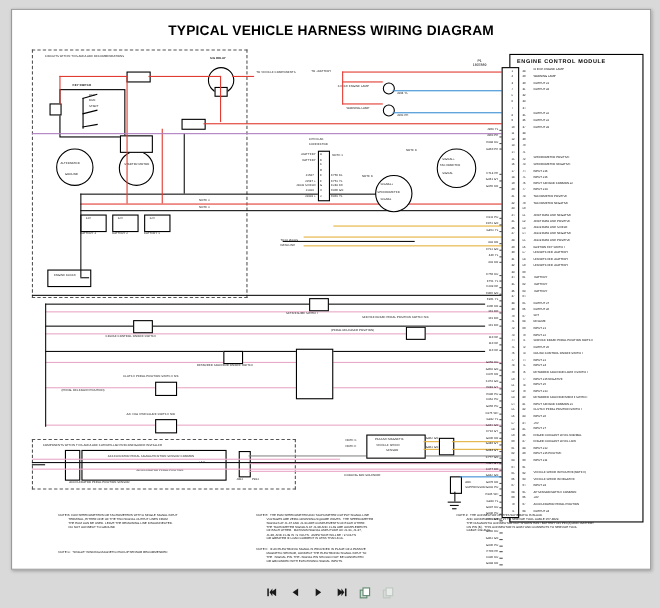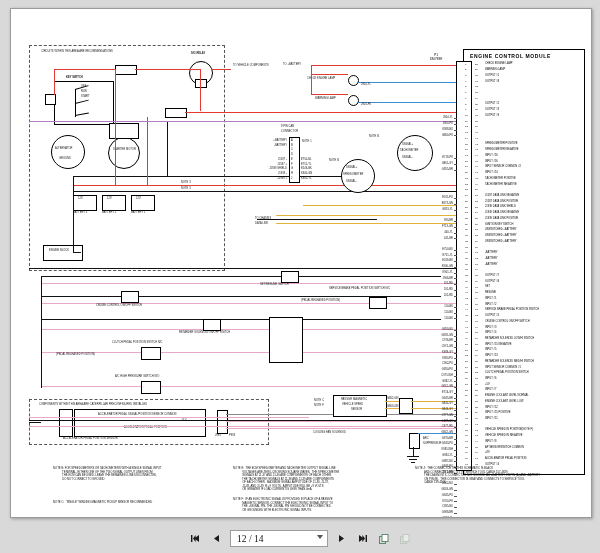--- a/index.html
+++ b/index.html
@@ -58,20 +58,21 @@
              border-left:3px solid transparent;border-right:3px solid transparent;border-top:4px solid #555;}
   .icn-gray{opacity:.45;}
 </style>
 </head>
 <body>
 
 <div id="app">
 
   <div id="sheet">
 
+    <div id="title">TYPICAL VEHICLE HARNESS WIRING DIAGRAM</div>
 
     <div class="dash" style="left:18px;top:36px;width:194px;height:224px;"></div>
     <div class="lbl" style="left:30px;top:41px;">CIRCUITS WITHIN THIS AREA ARE RECOMMENDATIONS</div>
 
     <div class="box" style="left:43px;top:72px;width:58px;height:42px;"></div>
     <div class="lbl b" style="left:55px;top:67px;">KEY SWITCH</div>
     <div class="lbl" style="left:70px;top:76px;">OFF</div>
     <div class="lbl" style="left:70px;top:81px;">RUN</div>
     <div class="lbl" style="left:70px;top:86px;">START</div>
     <div class="box" style="left:34px;top:85px;width:9px;height:9px;"></div>
@@ -786,24 +787,20 @@
         <polygon points="9,2 9,9 4.2,5.5" fill="#1a1a1a"></polygon>
         <polygon points="5.6,2 5.6,9 3,5.5" fill="#1a1a1a"></polygon>
       </svg>
     </button>
     <button class="tbtn" title="Previous page">
       <svg width="9" height="11" viewBox="0 0 9 11">
         <polygon points="7,2 7,9 2,5.5" fill="#1a1a1a"></polygon>
       </svg>
     </button>
 
-    <div id="pagebox">
-      <input type="text" value="12 / 14" style="">
-      <span id="pagecaret"></span>
-    </div>
 
     <button class="tbtn" title="Next page">
       <svg width="9" height="11" viewBox="0 0 9 11">
         <polygon points="2,2 2,9 7,5.5" fill="#1a1a1a"></polygon>
       </svg>
     </button>
     <button class="tbtn" title="Last page">
       <svg width="11" height="11" viewBox="0 0 11 11">
         <polygon points="2,2 2,9 6.8,5.5" fill="#1a1a1a"></polygon>
         <polygon points="5.4,2 5.4,9 8,5.5" fill="#1a1a1a"></polygon>

